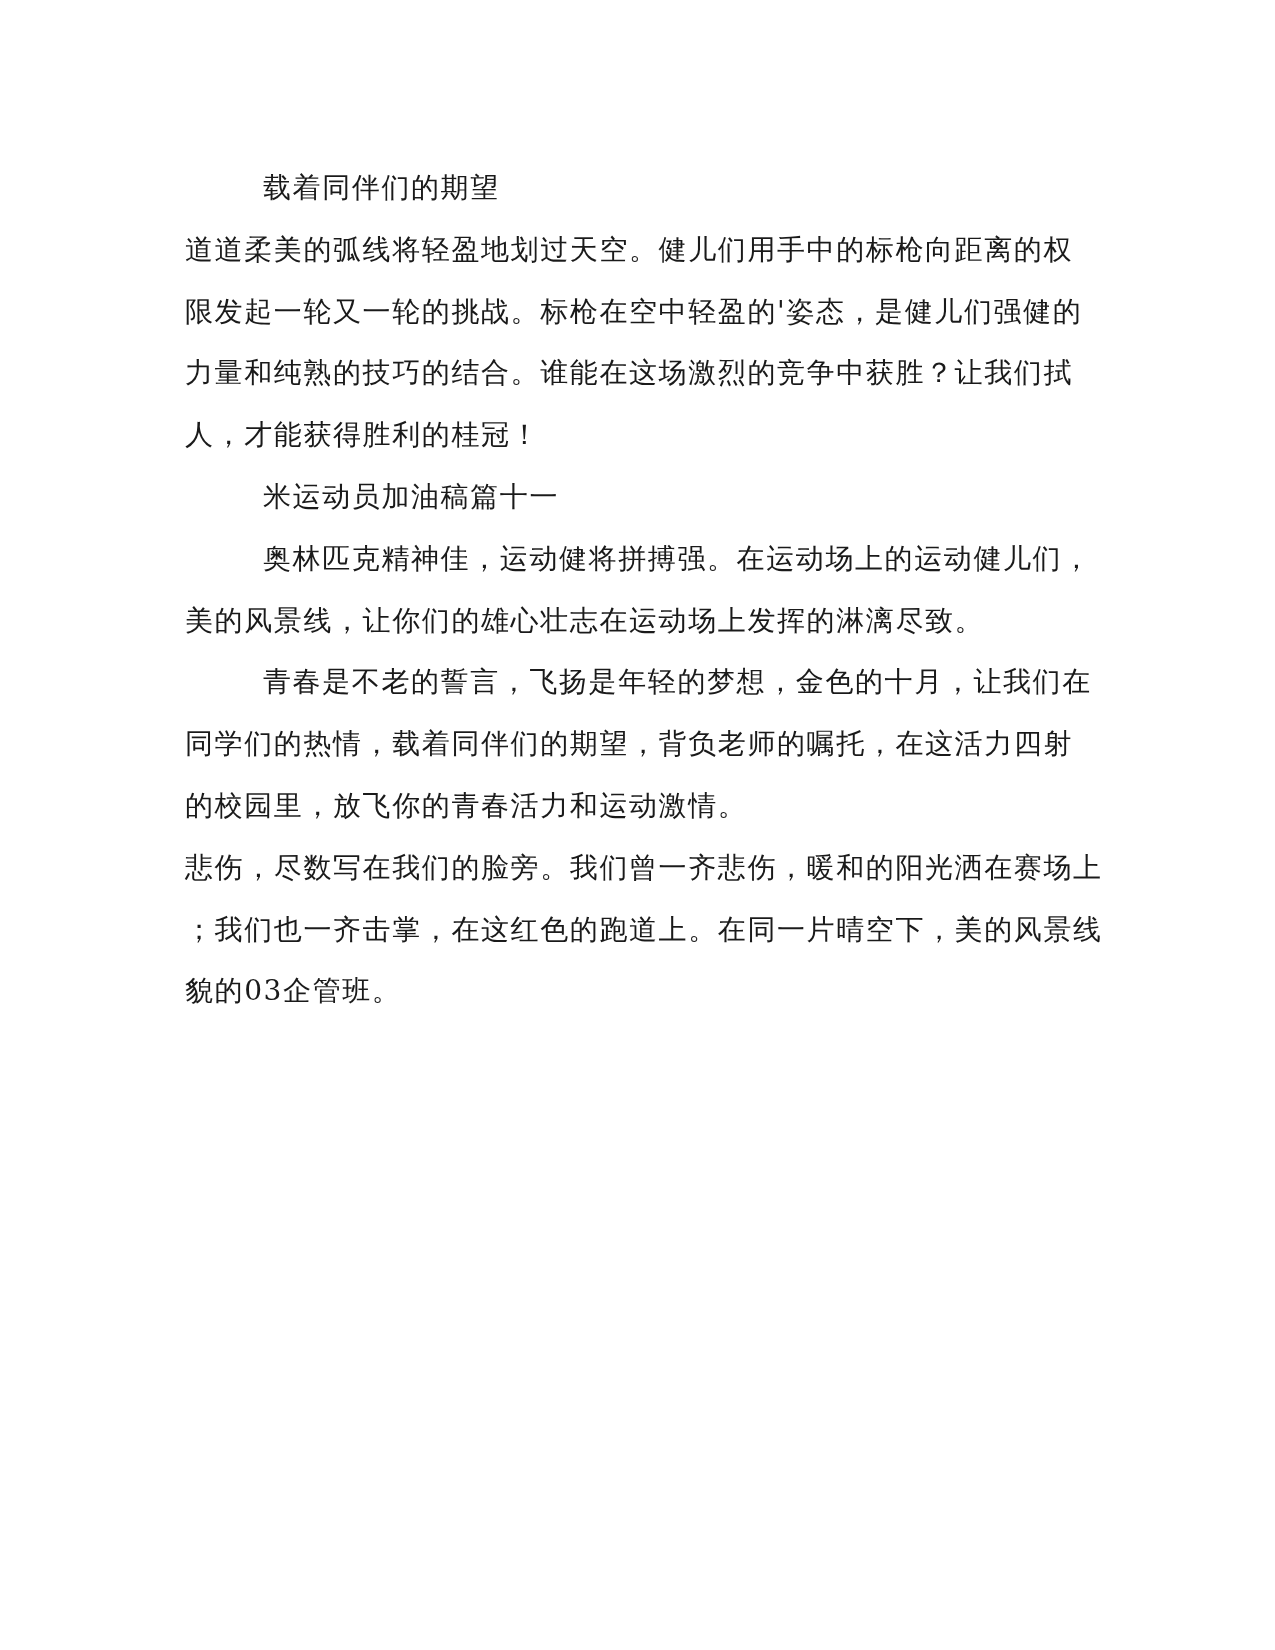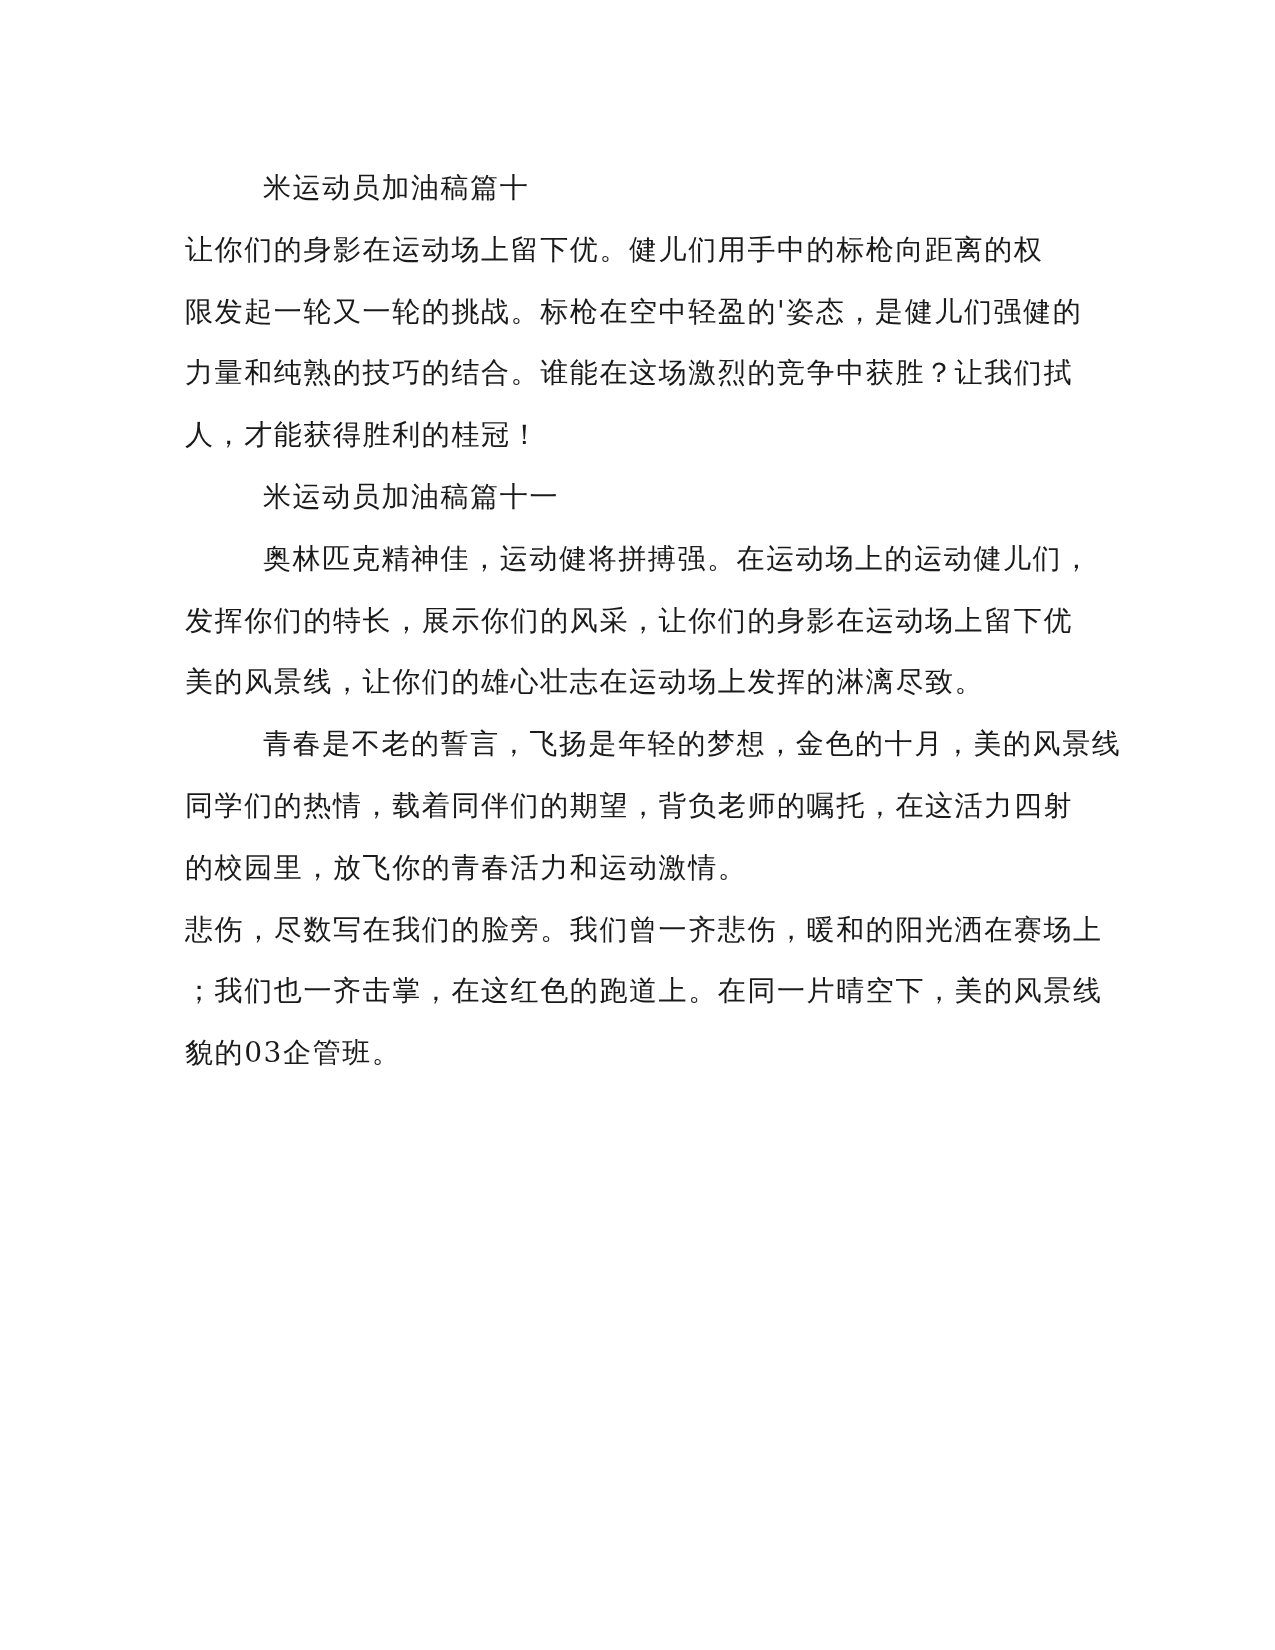--- a/index.html
+++ b/index.html
@@ -36,29 +36,28 @@
   }
   .line.indent {
     padding-left: 78px;
   }
 </style>
 </head>
 <body>
 
 <div class="page">
   <div class="textblock">
-    <div class="line indent">米运动员加油稿篇十</div>
-    <div class="line">让你们的身影在运动场上留下优。健儿们用手中的标枪向距离的权</div>
+    <div class="line indent">载着同伴们的期望</div>
+    <div class="line">道道柔美的弧线将轻盈地划过天空。健儿们用手中的标枪向距离的权</div>
     <div class="line">限发起一轮又一轮的挑战。标枪在空中轻盈的'姿态，是健儿们强健的</div>
     <div class="line">力量和纯熟的技巧的结合。谁能在这场激烈的竞争中获胜？让我们拭</div>
     <div class="line">人，才能获得胜利的桂冠！</div>
     <div class="line indent">米运动员加油稿篇十一</div>
     <div class="line indent">奥林匹克精神佳，运动健将拼搏强。在运动场上的运动健儿们，</div>
-    <div class="line">发挥你们的特长，展示你们的风采，让你们的身影在运动场上留下优</div>
     <div class="line">美的风景线，让你们的雄心壮志在运动场上发挥的淋漓尽致。</div>
-    <div class="line indent">青春是不老的誓言，飞扬是年轻的梦想，金色的十月，美的风景线</div>
+    <div class="line indent">青春是不老的誓言，飞扬是年轻的梦想，金色的十月，让我们在</div>
     <div class="line">同学们的热情，载着同伴们的期望，背负老师的嘱托，在这活力四射</div>
     <div class="line">的校园里，放飞你的青春活力和运动激情。</div>
     <div class="line">悲伤，尽数写在我们的脸旁。我们曾一齐悲伤，暖和的阳光洒在赛场上</div>
     <div class="line">；我们也一齐击掌，在这红色的跑道上。在同一片晴空下，美的风景线</div>
     <div class="line">貌的03企管班。</div>
   </div>
 </div>
 
 </body></html>

